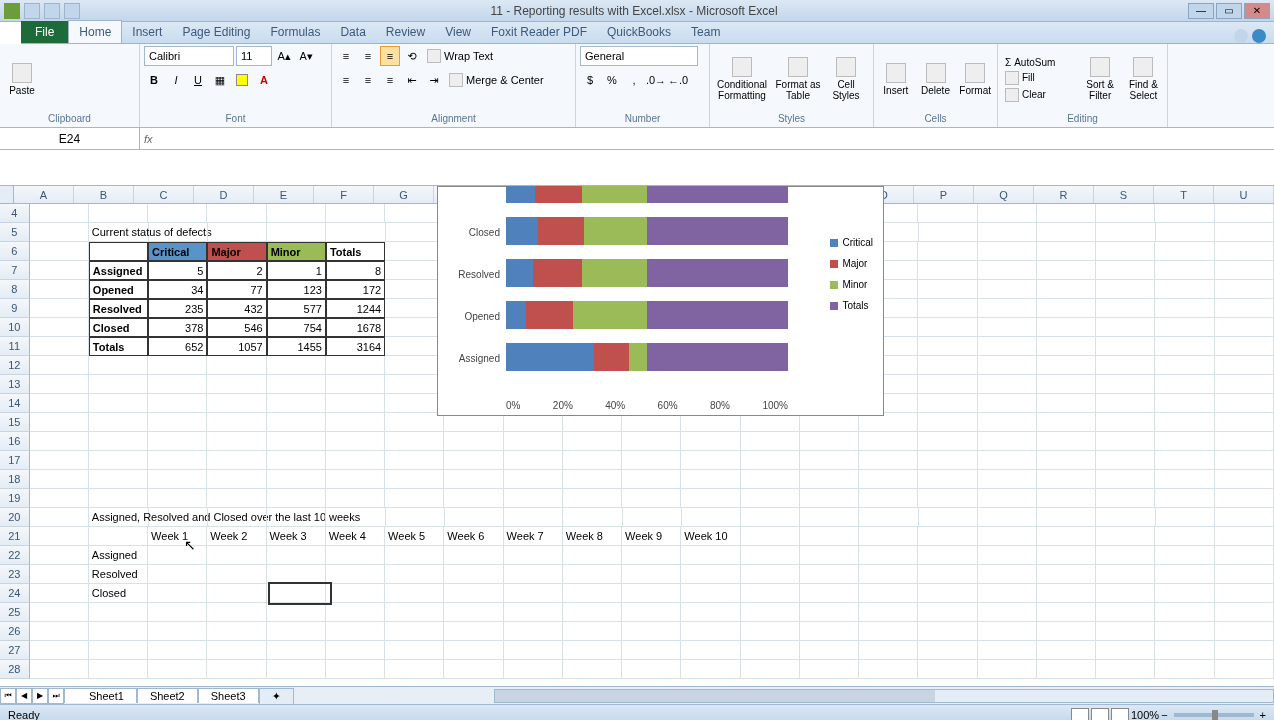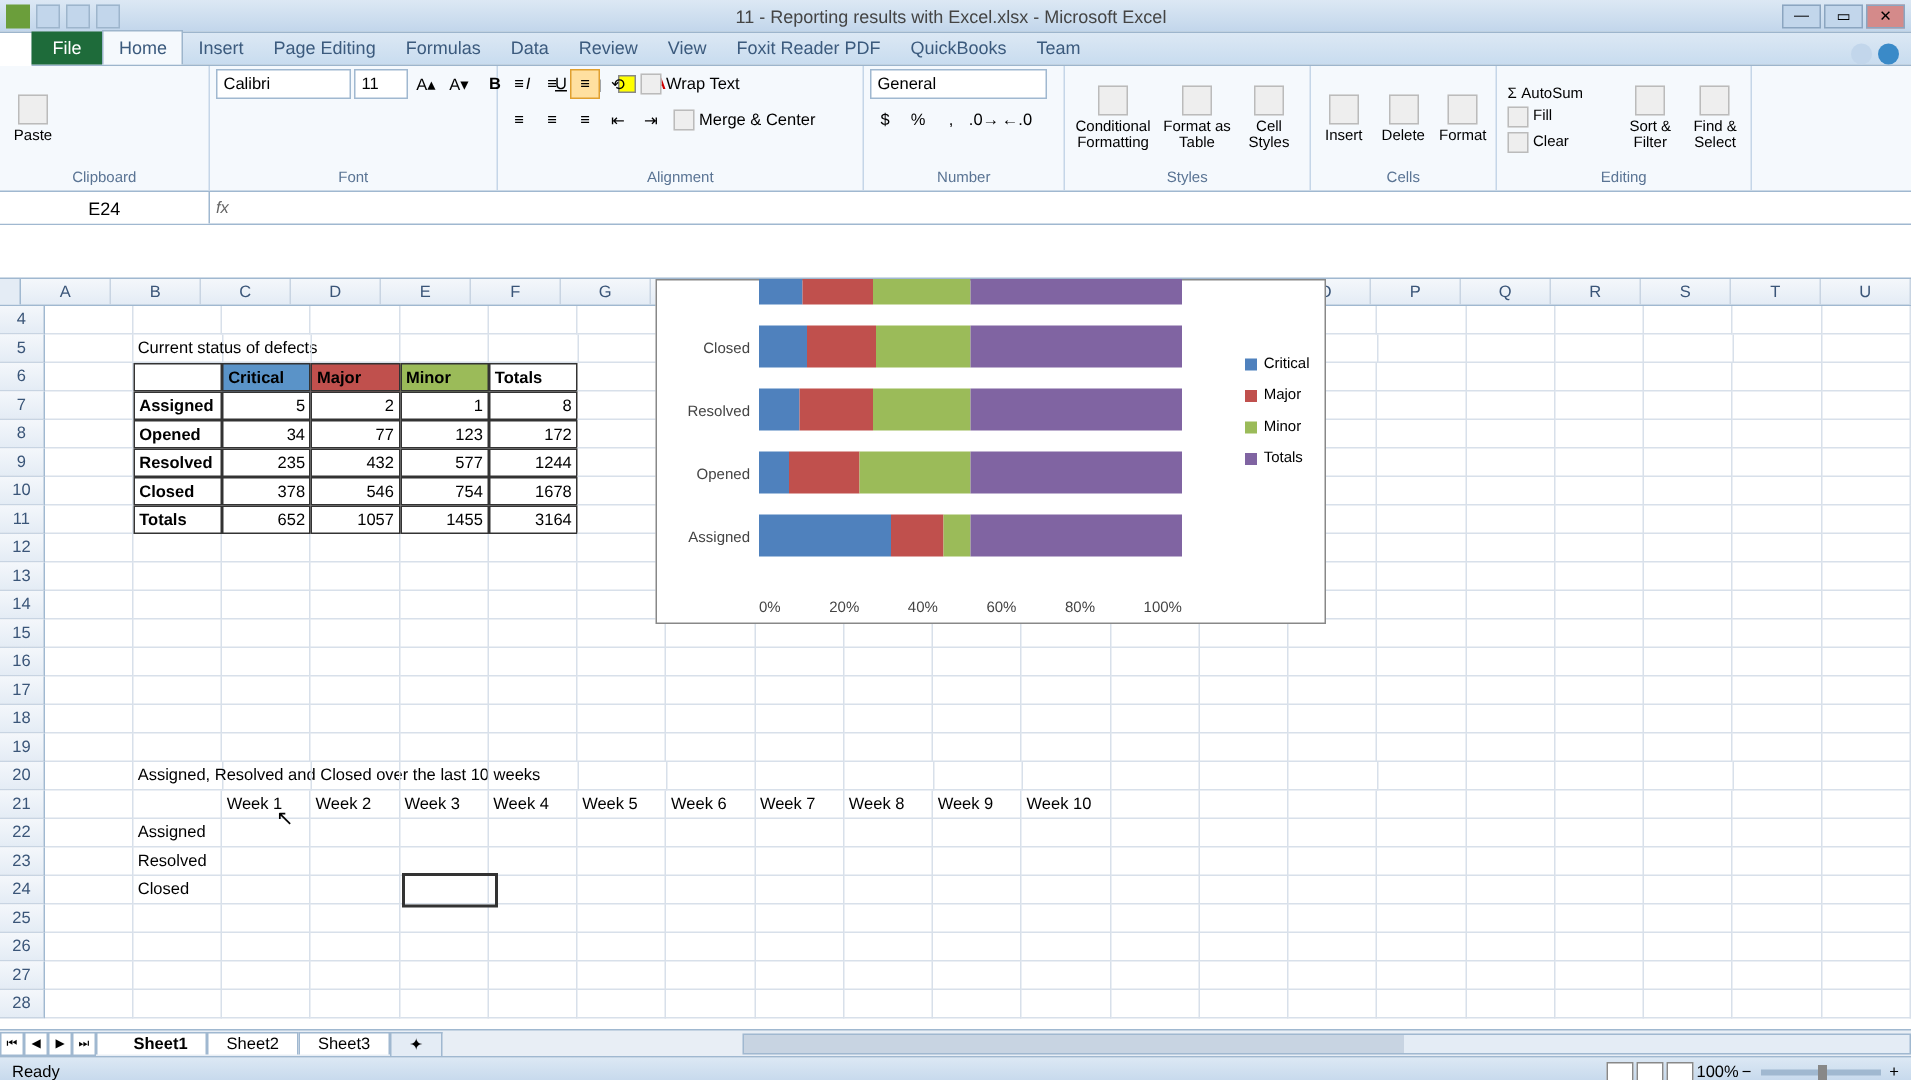--- a/index.html
+++ b/index.html
@@ -75,21 +75,21 @@
 .chart-axis { position: absolute; bottom: 4px; left: 68px; width: 282px; display: flex; justify-content: space-between; font-size: 10px; color: #444; }
 .legend { position: absolute; right: 10px; top: 50px; font-size: 10px; }
 .legend-item { display: flex; align-items: center; gap: 4px; margin-bottom: 10px; }
 .legend-sw { width: 8px; height: 8px; }
 
 
 .sheet-tabs { height: 18px; background: #e8eef5; border-top: 1px solid #a0b8d0; display: flex; align-items: center; }
 .nav-btns { display: flex; }
 .nav-btn { width: 16px; height: 16px; border: 1px solid #a0b8d0; background: #fff; font-size: 8px; display: flex; align-items: center; justify-content: center; }
 .sheet-tab { padding: 1px 12px; font-size: 11px; background: #fff; border: 1px solid #a0b8d0; border-bottom: none; }
-.sheet-tab.active { font-weight: bold; padding-left: 24px; }
+.sheet-tab.active { font-weight: normal; padding-left: 24px; }
 .h-scroll { flex: 1; margin-left: 200px; height: 14px; background: #e4ecf5; border: 1px solid #a0b8d0; position: relative; }
 .h-thumb { position: absolute; left: 0; width: 440px; height: 100%; background: #c8d4e2; }
 
 
 .status-bar { height: 20px; background: linear-gradient(#dce8f4, #c2d6eb); display: flex; align-items: center; justify-content: space-between; padding: 0 8px; font-size: 11px; border-top: 1px solid #a0b8d0; }
 .view-btns { display: flex; gap: 2px; align-items: center; }
 .view-btn { width: 18px; height: 14px; border: 1px solid #888; background: #fff; }
 .zoom { display: flex; align-items: center; gap: 6px; }
 .zoom-track { width: 80px; height: 4px; background: #a0b8d0; position: relative; }
 .zoom-thumb { position: absolute; left: 38px; top: -3px; width: 6px; height: 10px; background: #888; }
@@ -137,21 +137,21 @@
   <div class="group" style="width:140px">
     <div class="group-content">
       <div class="big-btn">
           <div class="icon-box"></div>
           <span>Paste</span>
         </div>
     </div>
     <div class="group-label">Clipboard</div>
   </div>
   <div class="group" style="width:192px">
-    <div class="group-content" style="align-items:flex-start;gap:4px">
+    <div class="group-content" style="flex-direction:column;align-items:flex-start;gap:4px">
       <div class="btn-row">
         <input class="font-sel" value="Calibri" style="">
         <input class="size-sel" value="11" style="">
         <div class="sq-btn">A▴</div>
         <div class="sq-btn">A▾</div>
       </div>
       <div class="btn-row">
         <div class="sq-btn">
             <b>B</b>
           </div>

